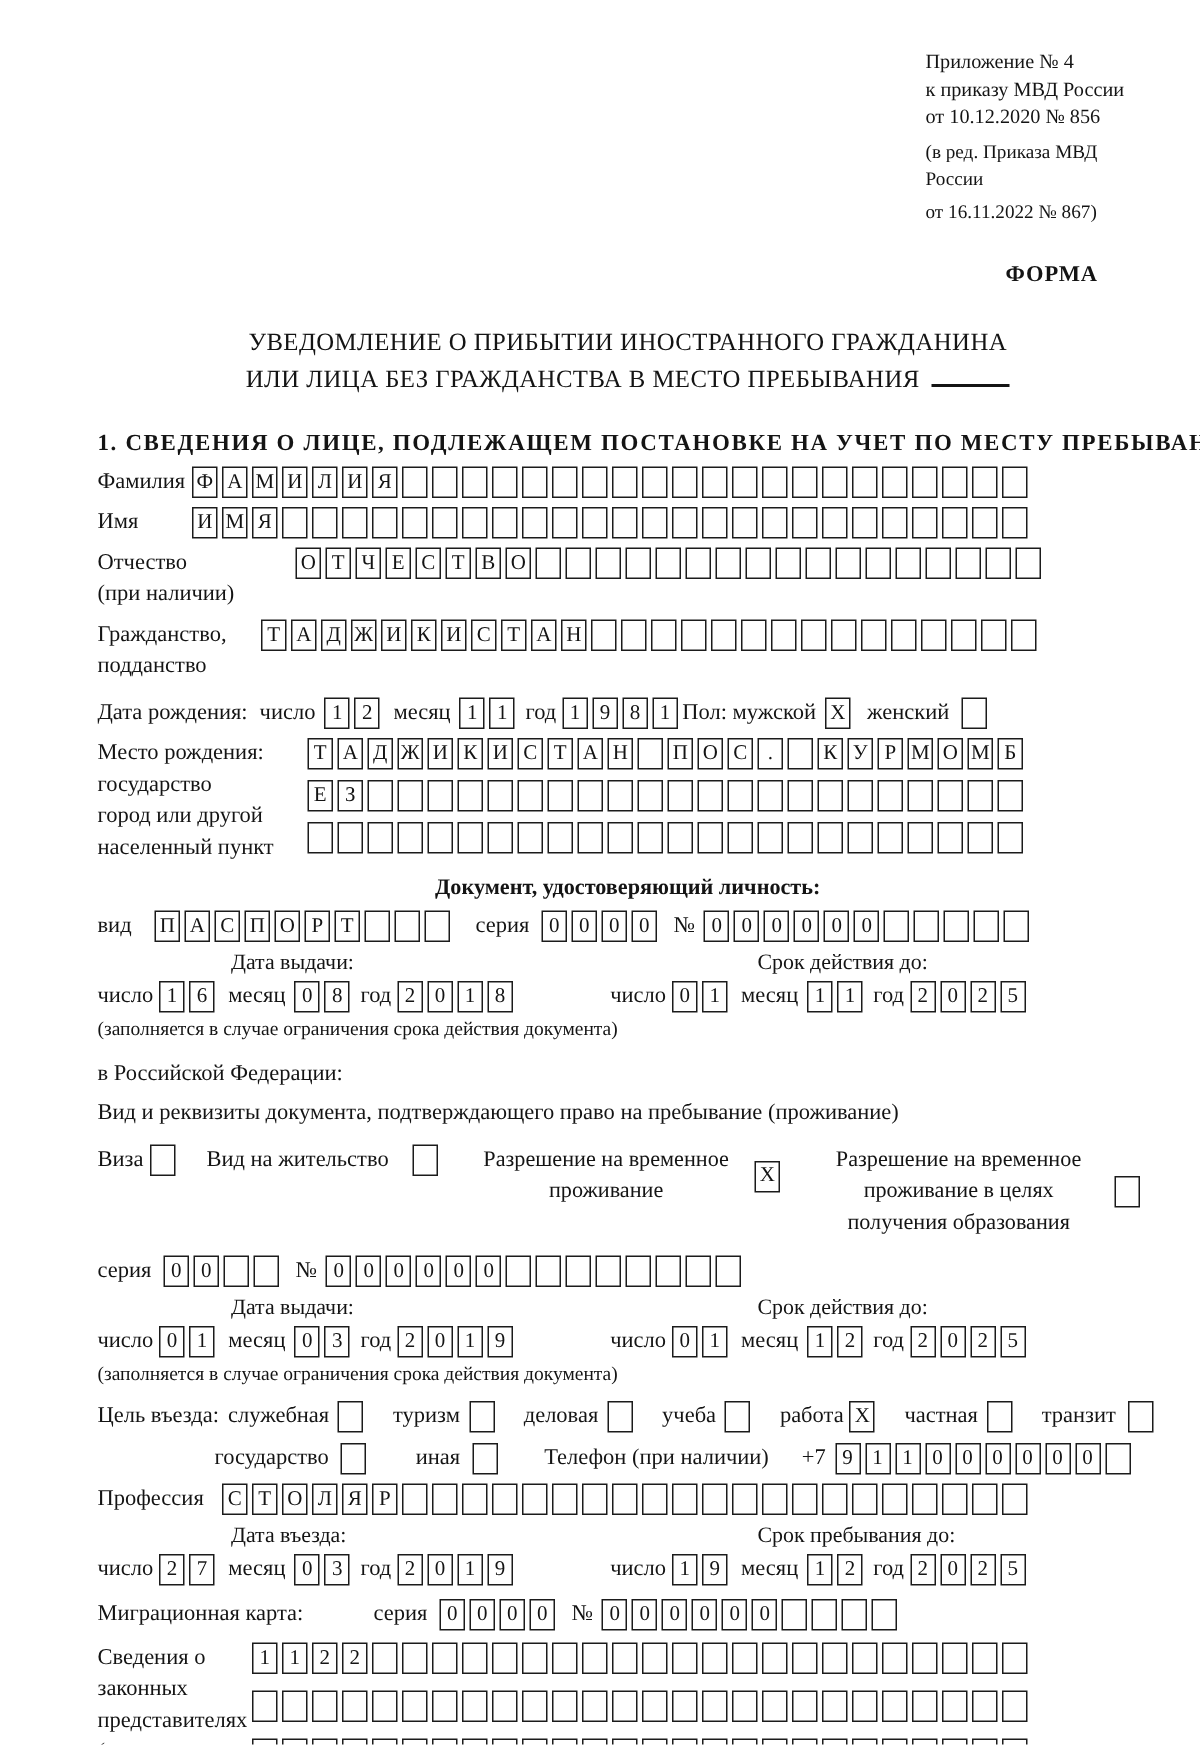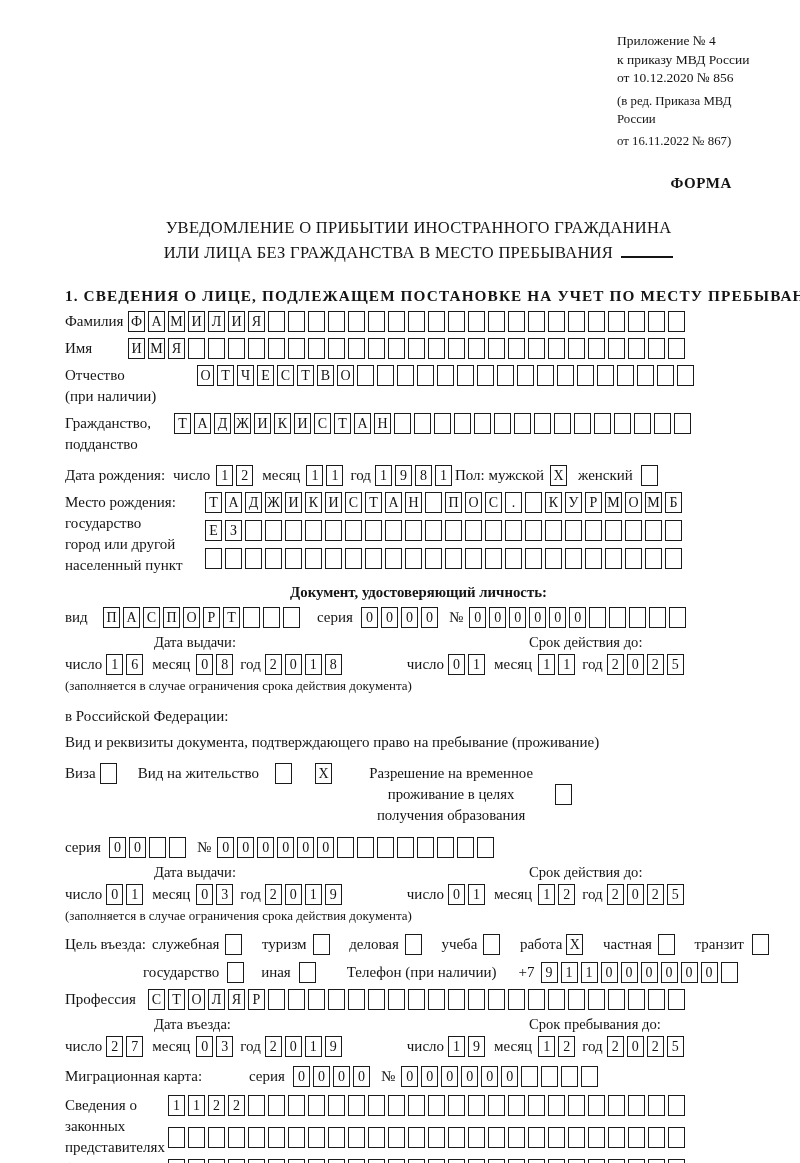--- a/index.html
+++ b/index.html
@@ -22,21 +22,21 @@
   .lbl{flex:none}
   .lblstack div{line-height:21px}
   .w63{width:63px}.w132{width:132px}.w109{width:109px}.w140{width:140px}.w83{width:83px}.w103{width:103px}.w150{width:150px}
   .mr4{margin-right:4px}.mr6{margin-right:6px}.mr8{margin-right:8px}.ml8{margin-left:8px}.ml14{margin-left:14px}
   .stackrows .boxes{margin-bottom:7px}
   .subhead{text-align:center;font-weight:bold;font-size:14.8px;margin-top:8px}
   
   .dpair{margin-top:6px}
   .heads{position:relative;height:20px;font-size:14.6px}
   .h1{position:absolute;left:89px}
-  .h2{position:absolute;left:464px}
+  .h2{position:absolute;left:440px}
   .dprow{display:flex;align-items:center}
   .dgap{margin-left:62px}
   .note{font-size:13px;margin-top:3px;padding-right:2px}
   .intro{margin-top:10px;line-height:1.7;font-size:15px}
   
   .visa{display:flex;align-items:flex-start;margin-top:8px}
   .vopt{display:flex;align-items:center}
   .vtxt{text-align:center;line-height:1.4;font-size:14.8px}
   .vt2{max-width:178px}.vt3{max-width:188px}
   .purps{display:flex;align-items:center;justify-content:space-between;margin-top:10px;width:707px}
@@ -409,20 +409,21 @@
   <div class="visa">
     <span class="vopt">
       <span class="lbl mr4">Виза</span>
       <span class="cell"></span>
     </span>
     <span class="vopt" style="margin-left:18px">
       <span class="lbl" style="margin-right:16px">Вид на жительство</span>
       <span class="cell"></span>
     </span>
     <span class="vopt" style="margin-left:20px">
+      <span class="vtxt vt2" style="margin-right:10px">Разрешение на временное проживание</span>
       <span class="cell">X</span>
     </span>
     <span class="vopt" style="margin-left:22px">
       <span class="vtxt vt3" style="margin-right:10px">Разрешение на временное проживание в целях получения образования</span>
       <span class="cell"></span>
     </span>
   </div>
 
   <div class="row" style="margin-top:12px">
     <span class="lbl mr8">серия</span>
@@ -523,21 +524,21 @@
     </span>
     <span class="pitem">
       <span class="lbl mr8">транзит</span>
       <span class="cell"></span>
     </span>
   </div>
 
   <div class="purps2">
     <span class="lbl mr8">государство</span>
     <span class="cell"></span>
-    <span class="lbl mr8" style="margin-left:14px">иная</span>
+    <span class="lbl mr8" style="margin-left:30px">иная</span>
     <span class="cell"></span>
     <span class="lbl" style="margin-left:28px;margin-right:22px">Телефон (при наличии)</span>
     <span class="lbl mr6">+7</span>
     <span class="boxes">
         <span class="cell">9</span>
         <span class="cell">1</span>
         <span class="cell">1</span>
         <span class="cell">0</span>
         <span class="cell">0</span>
         <span class="cell">0</span>

